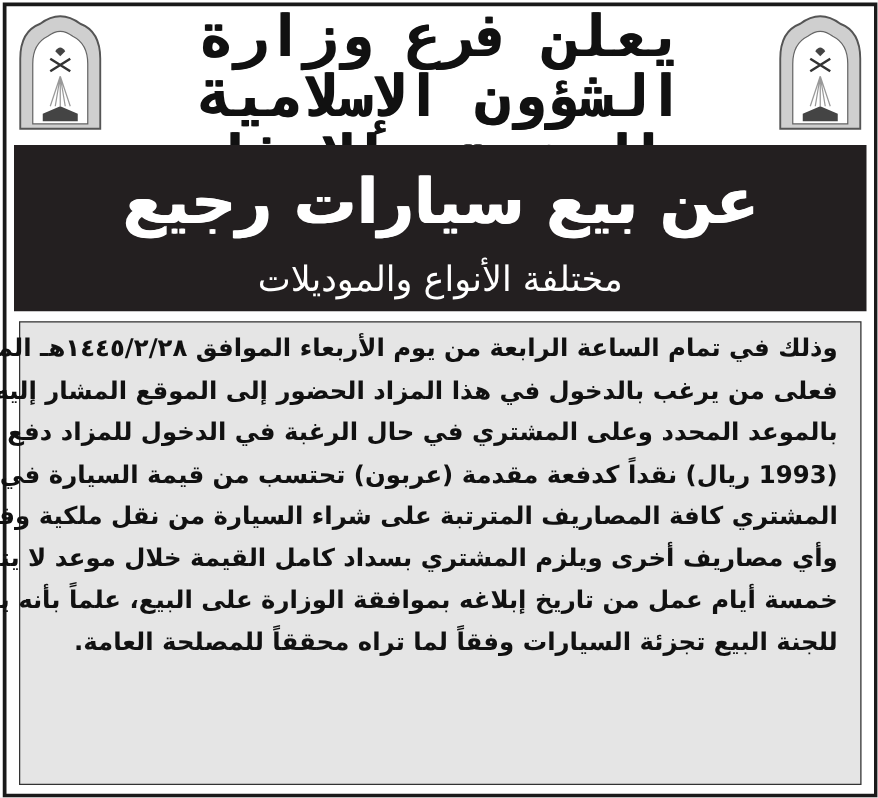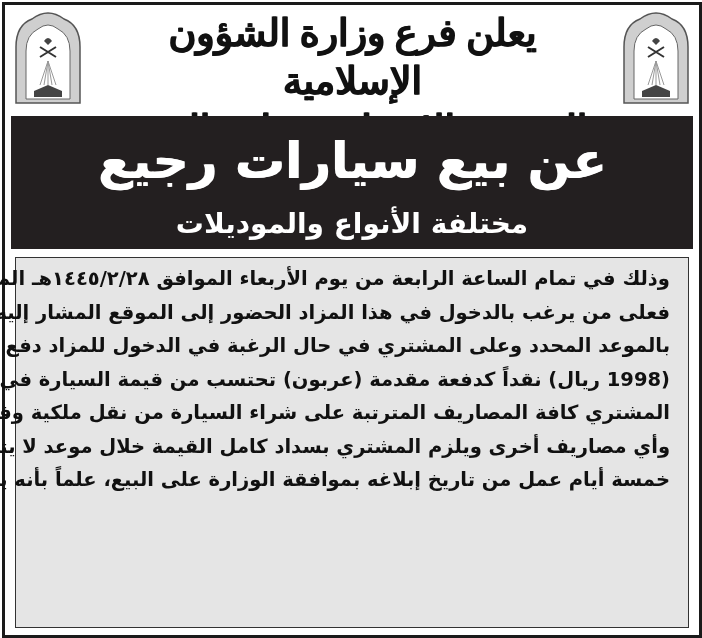--- a/index.html
+++ b/index.html
@@ -19,34 +19,34 @@
     .logo {
       position: absolute; top: 6px; width: 76px; height: 94px;
     }
     .logo.left { left: 5px; }
     .logo.right { right: 5px; }
     .titles {
       position: absolute; left: 90px; right: 90px; top: 4px; text-align: center;
       color: #111;
     }
     .title-line {
-      font-family: Liberation Serif, serif; font-weight: bold;
-      font-size: 38px; line-height: 48px; letter-spacing: 0;
+      font-family: Liberation Mono, monospace; font-weight: bold;
+      font-size: 46px; line-height: 48px; letter-spacing: 0;
       text-shadow: 1px 0 0 #111;
     }
     .banner {
       position: absolute; left: 6px; right: 6px; top: 111px; height: 133px;
       background: #231f20; color: #fff; text-align: center;
     }
     .banner-title {
       font-weight: bold; font-size: 50px; line-height: 62px; margin-top: 14px;
       text-shadow: 1px 0 0 #fff;
     }
     .banner-sub {
-      font-weight: bold; font-size: 28px; line-height: 40px; margin-top: 12px;
+      font-weight: normal; font-size: 28px; line-height: 40px; margin-top: 12px;
     }
     .body-box {
       position: absolute; left: 10px; right: 10px; top: 252px; height: 371px;
       border: 1.5px solid #333; background: #e5e5e5;
       padding: 4px 18px 0 18px; box-sizing: border-box;
     }
     .body-line {
       font-weight: bold; font-size: 19.5px; line-height: 33.5px; color: #111;
       text-align: justify; text-align-last: justify; white-space: nowrap;
     }
@@ -81,18 +81,19 @@
 
   <div class="banner">
     <div class="banner-title">عن بيع سيارات رجيع</div>
     <div class="banner-sub">مختلفة الأنواع والموديلات</div>
   </div>
 
   <div class="body-box">
     <div class="body-line">وذلك في تمام الساعة الرابعة من يوم الأربعاء الموافق ١٤٤٥/٢/٢٨هـ الموافق</div>
     <div class="body-line">فعلى من يرغب بالدخول في هذا المزاد الحضور إلى الموقع المشار إليه أعلاه</div>
     <div class="body-line">بالموعد المحدد وعلى المشتري في حال الرغبة في الدخول للمزاد دفع مبلغ</div>
-    <div class="body-line">(1998 ريال) نقداً كدفعة مقدمة (عربون) تحتسب من قيمة السيارة في</div>
+    <div class="body-line">(1993 ريال) نقداً كدفعة مقدمة (عربون) تحتسب من قيمة السيارة في</div>
     <div class="body-line">المشتري كافة المصاريف المترتبة على شراء السيارة من نقل ملكية وفحص</div>
     <div class="body-line">وأي مصاريف أخرى ويلزم المشتري بسداد كامل القيمة خلال موعد لا يتجاوز</div>
     <div class="body-line">خمسة أيام عمل من تاريخ إبلاغه بموافقة الوزارة على البيع، علماً بأنه يحق</div>
+    <div class="body-line last">للجنة البيع تجزئة السيارات وفقاً لما تراه محققاً للمصلحة العامة.</div>
   </div>
 </div>
 
 </body></html>

